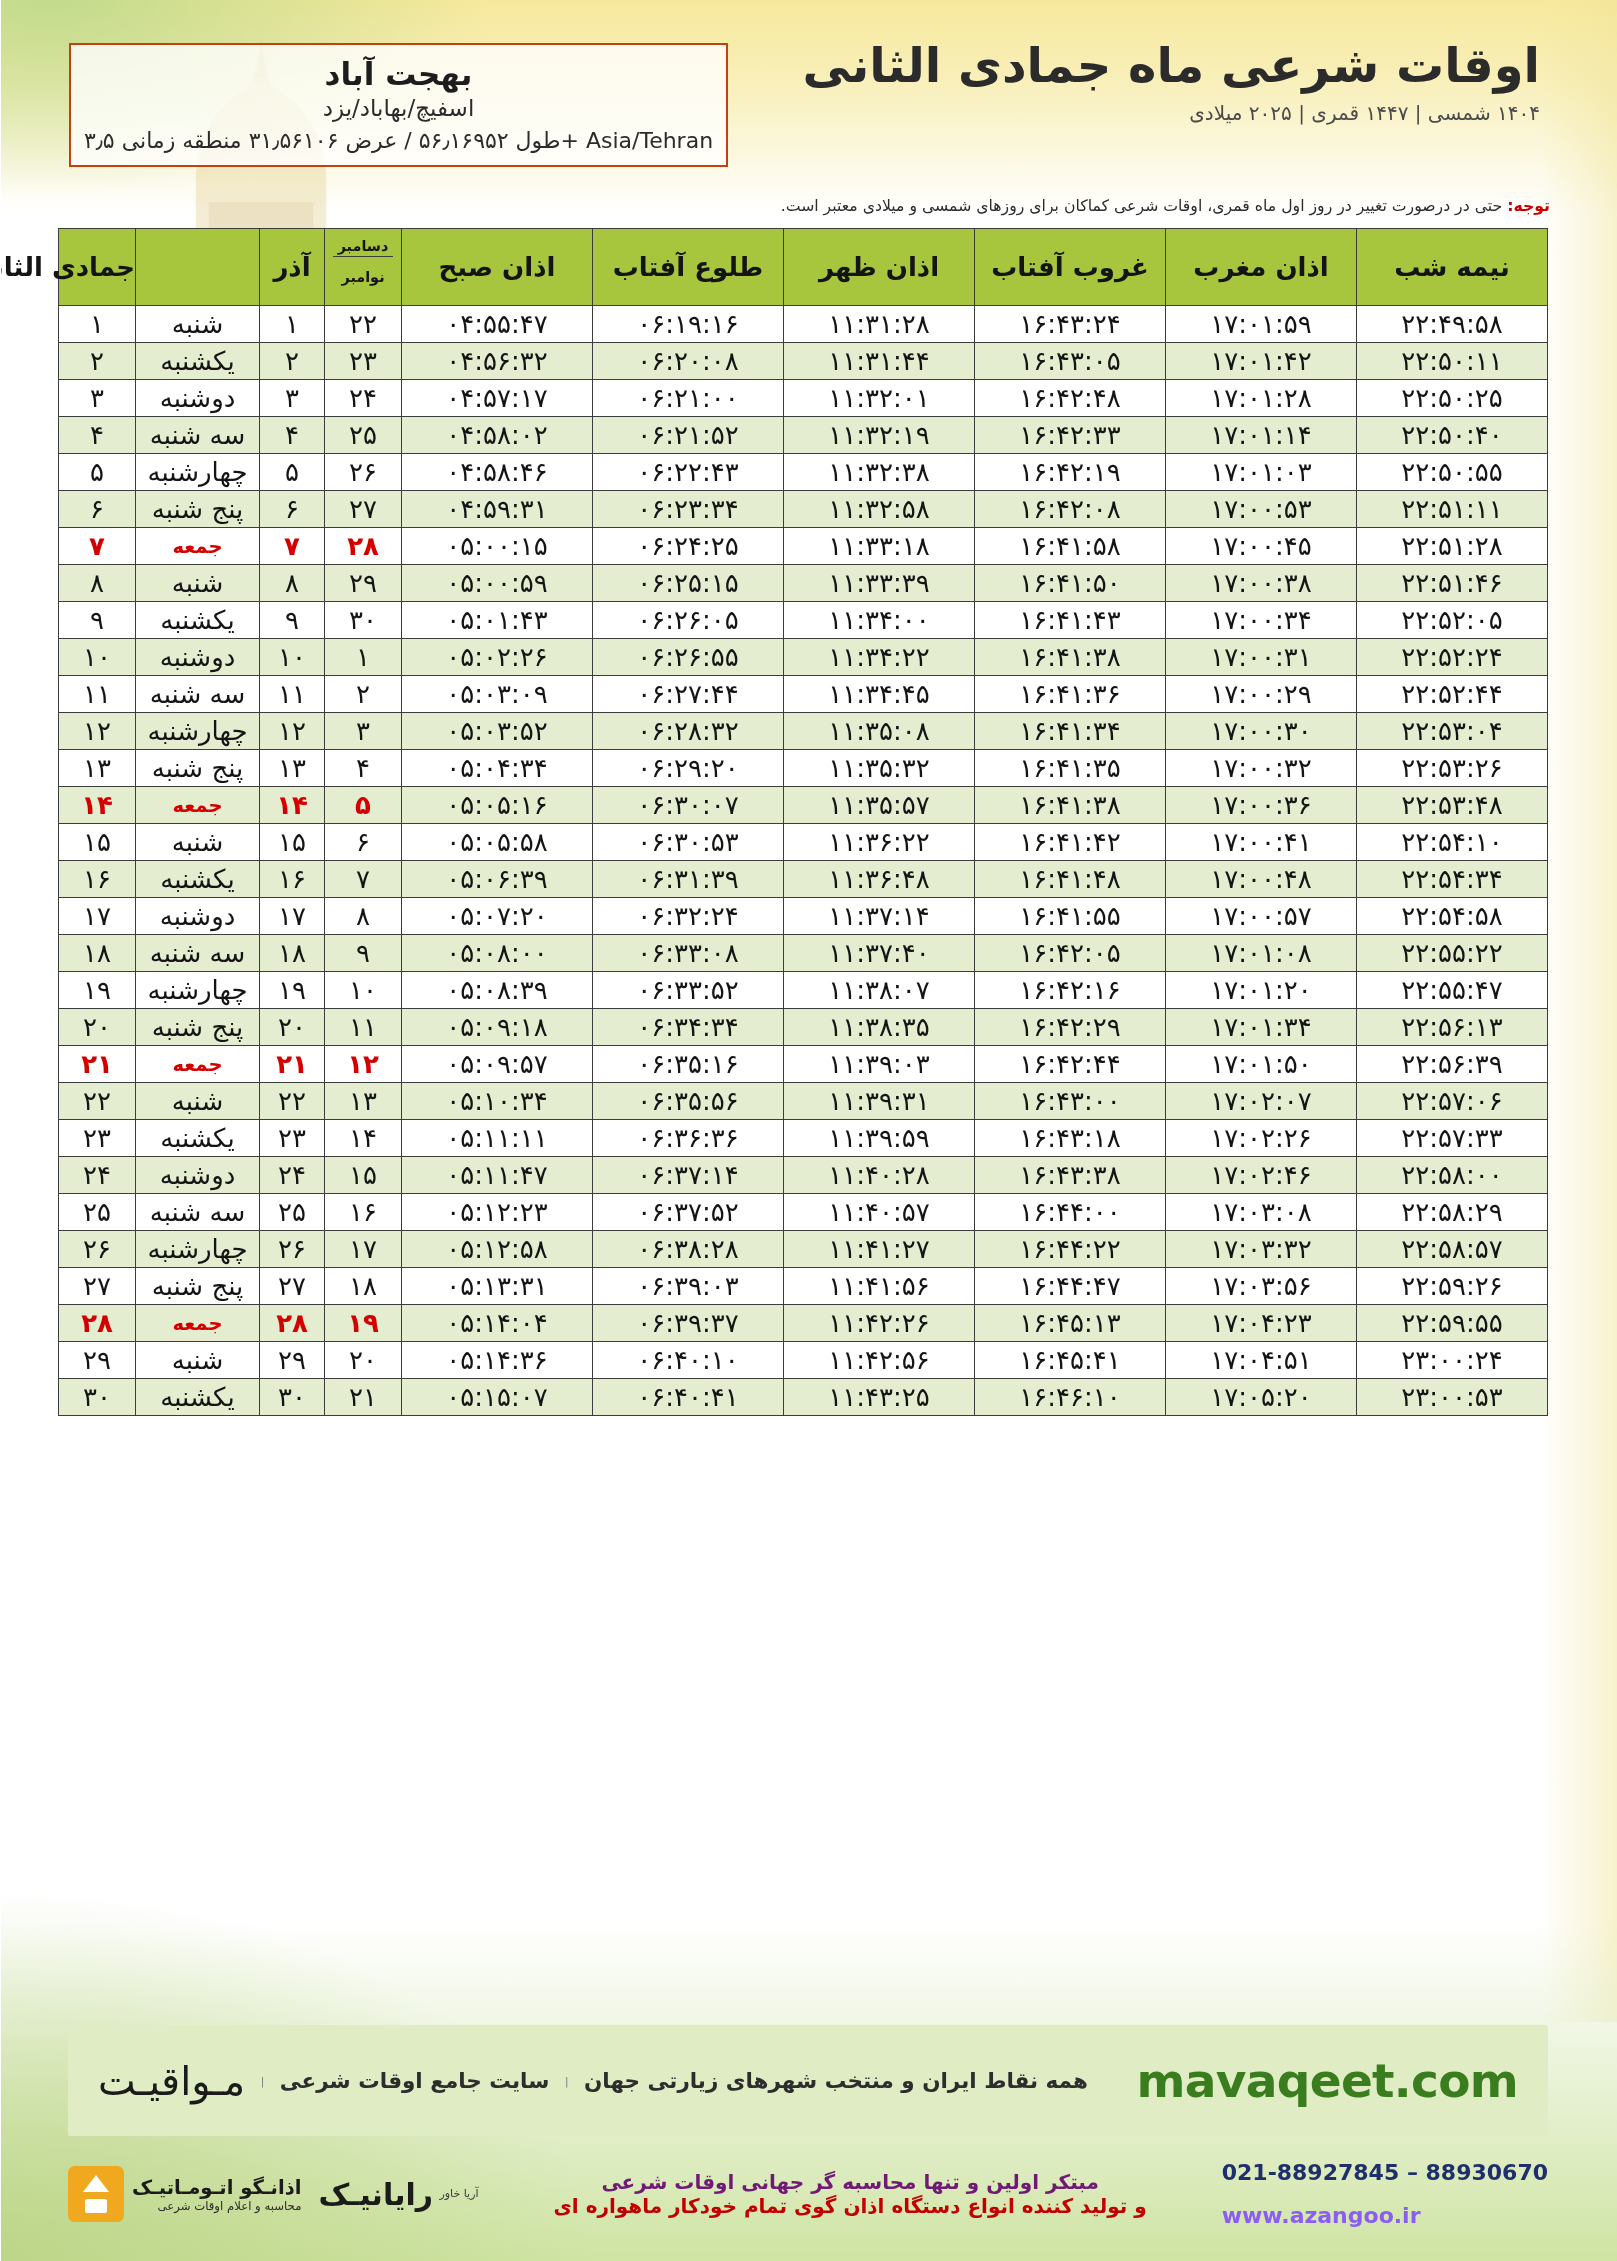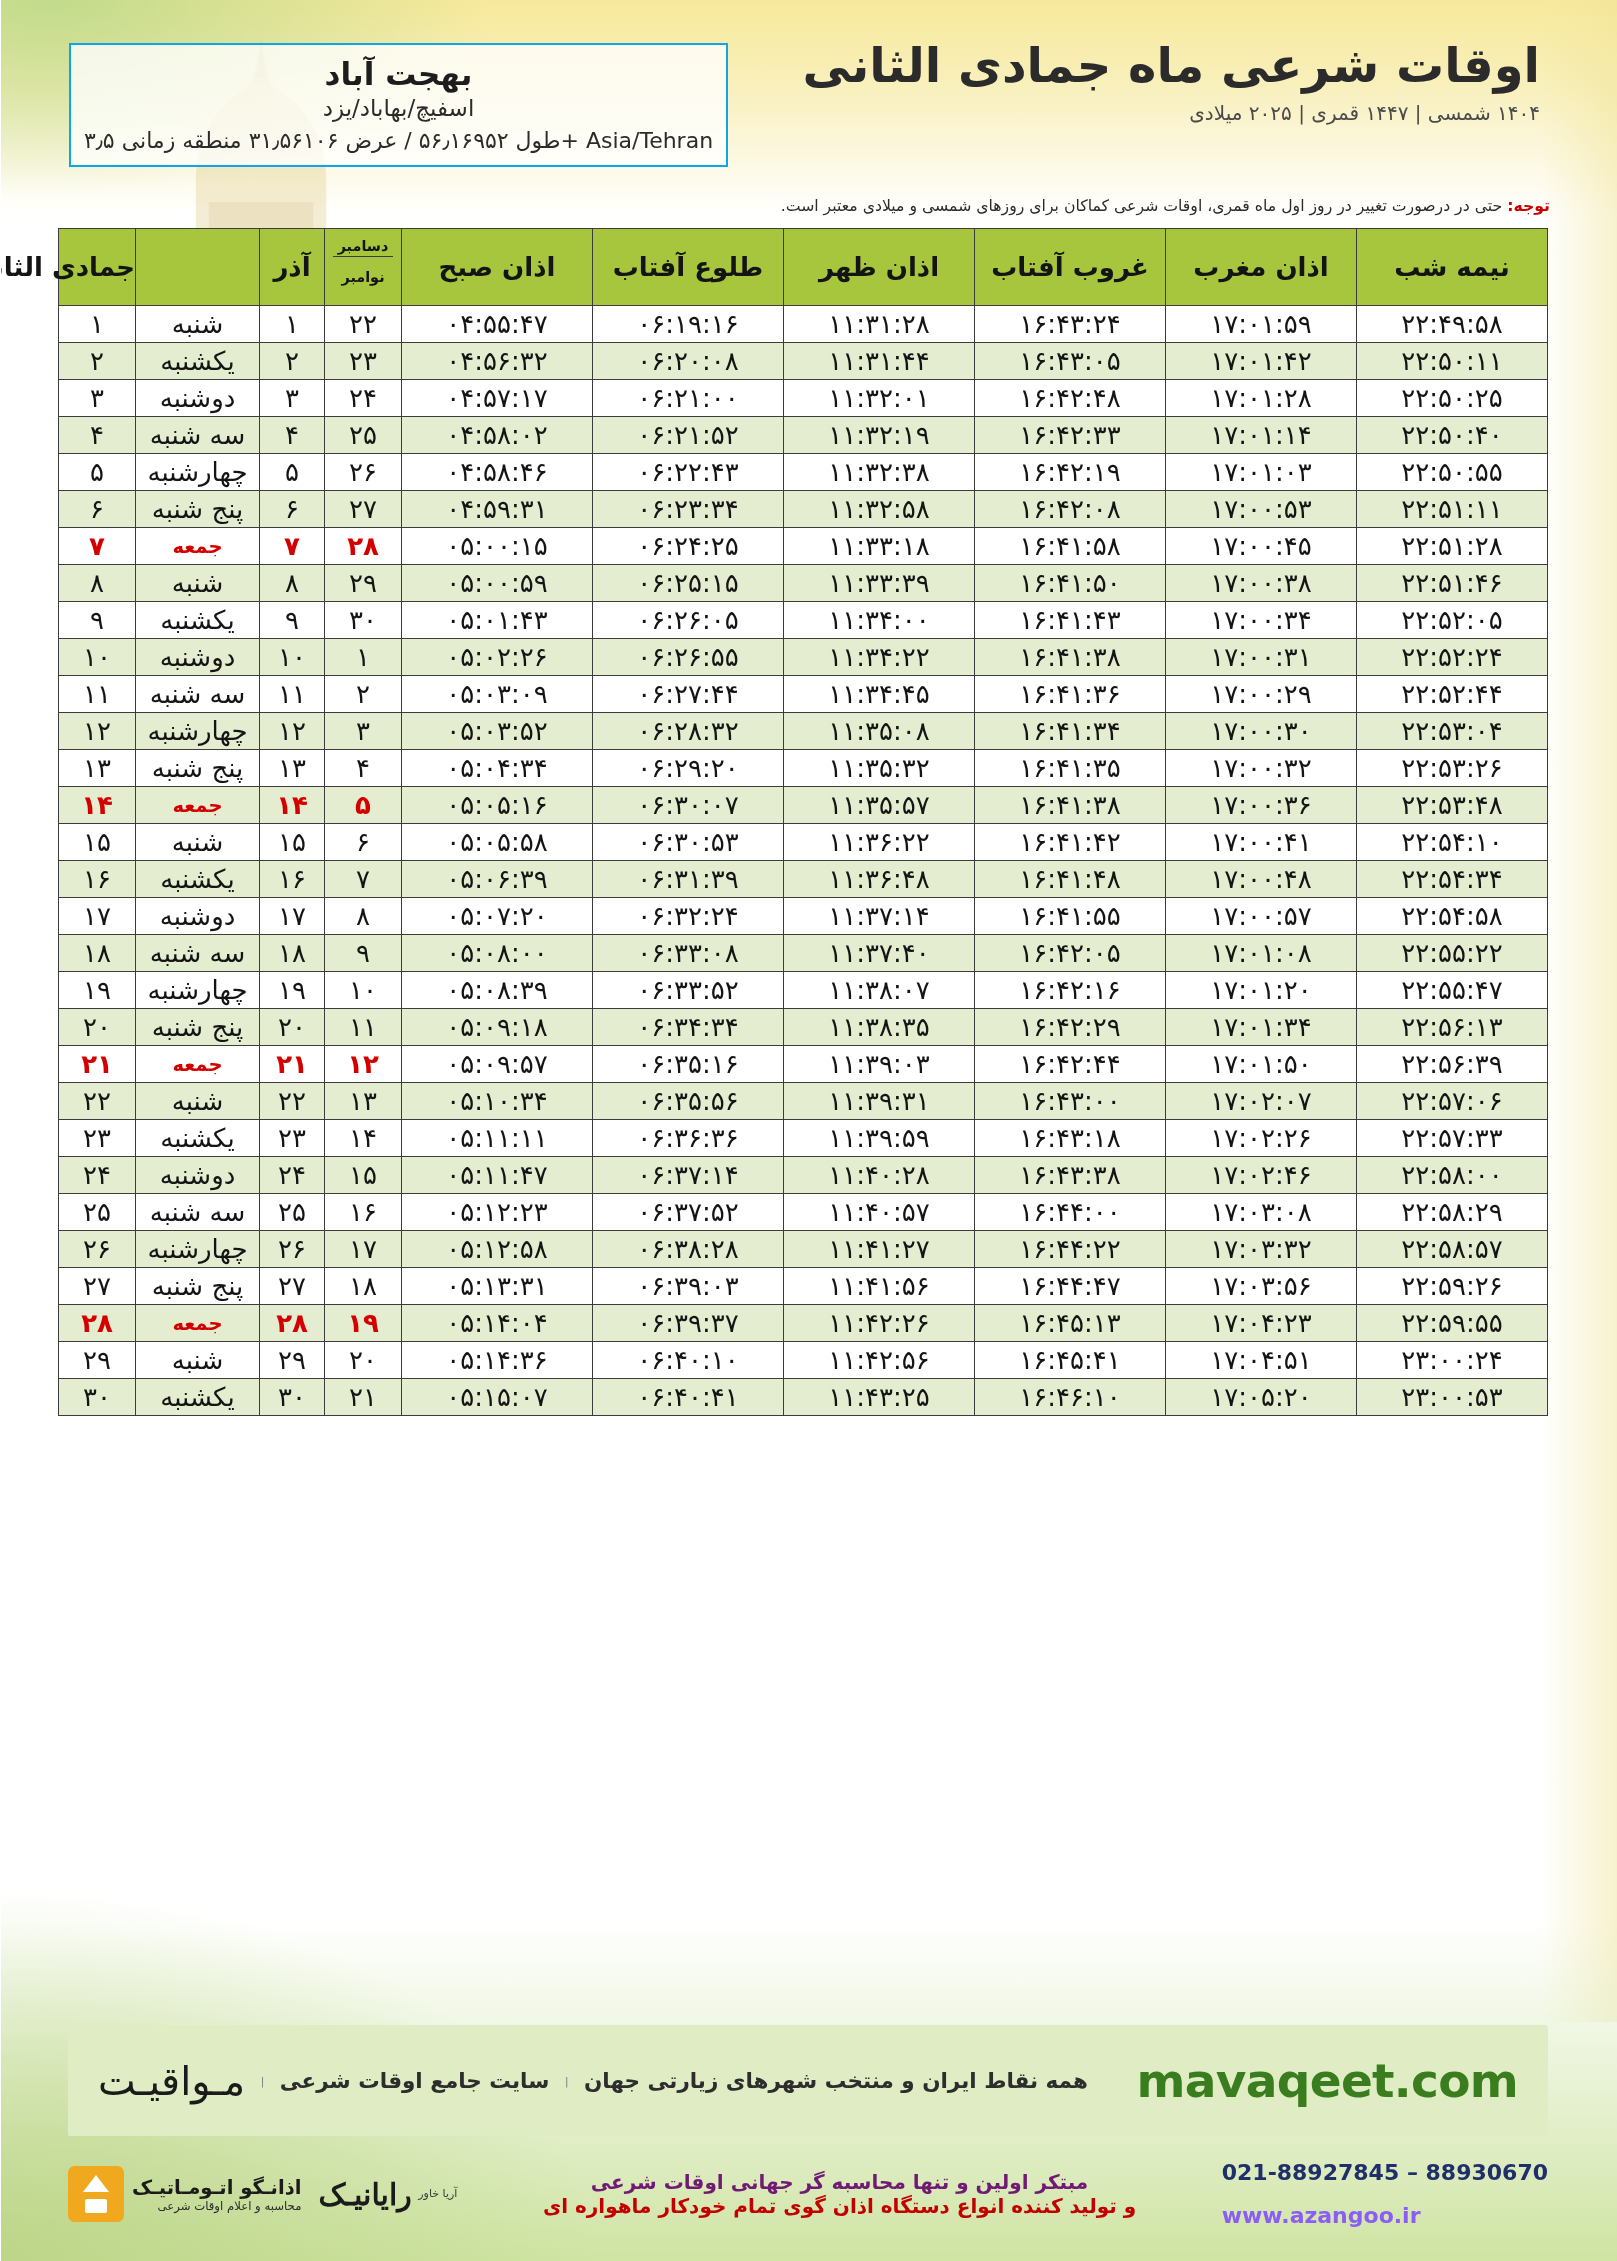--- a/index.html
+++ b/index.html
@@ -57,21 +57,21 @@
   }
   .sub-title {
     font-size:23px; font-weight:bold; color:#3a3a3a; margin-top:11.7px;
   }
   .date-line {
     font-size:20px; color:#4a4a4a; margin-top:10.4px;
   }
 
   .city-box {
     position:absolute; top:43px; left:69px; width:659px; height:124px;
-    border:2px solid #0ea5e9; background:rgba(255,255,255,.78);
+    border:2px solid #c2410c; background:rgba(255,255,255,.78);
     text-align:center; padding-top:11.7px;
   }
   .city-name { font-size:31px; font-weight:bold; color:#1d1d1d; line-height:1.1; }
   .city-sub { font-size:23px; color:#2b2b2b; margin-top:3.9px; }
   .city-coord { font-size:22px; color:#2b2b2b; margin-top:7.8px; direction:ltr; }
 
   .note-line {
     position:absolute; top:196px; left:69px; width:1481px;
     text-align:right; font-size:15.7px; color:#2b2b2b;
   }
@@ -166,21 +166,21 @@
     border-bottom:17px solid #ffffff;
   }
   .logo-azangoo .glyph:after {
     content:""; position:absolute; left:50%; bottom:9px; transform:translateX(-50%);
     width:22px; height:14.4px; background:#ffffff; border-radius:2px;
   }
   .logo-azangoo .txt { text-align:right; }
   .logo-azangoo .t1 { font-size:19.6px; font-weight:bold; color:#1b1b1b; }
   .logo-azangoo .t2 { font-size:11.7px; color:#2b2b2b; }
   .logo-rayanik { display:flex; align-items:center; gap:6.5px; }
-  .logo-rayanik .r-main { font-size:30px; font-weight:bold; color:#1b1b1b;font-family:Liberation Serif, serif; }
+  .logo-rayanik .r-main { font-size:30px; font-weight:bold; color:#1b1b1b; }
   .logo-rayanik .r-side { font-size:11px; color:#3a3a3a; line-height:1.25; text-align:right; }
 
   .footer-center { text-align:center; }
   .fc1 { font-size:20px; color:#701a75; font-weight:bold; }
   .fc2 { font-size:20px; color:#c20000; font-weight:bold; margin-top:0; }
 
   .footer-contact { text-align:left; direction:ltr; }
   .phone { font-size:22px; font-weight:bold; color:#1e2f6b; }
   .web { font-size:22px; font-weight:bold; color:#8b5cf6; margin-top:18px; }
 </style>

